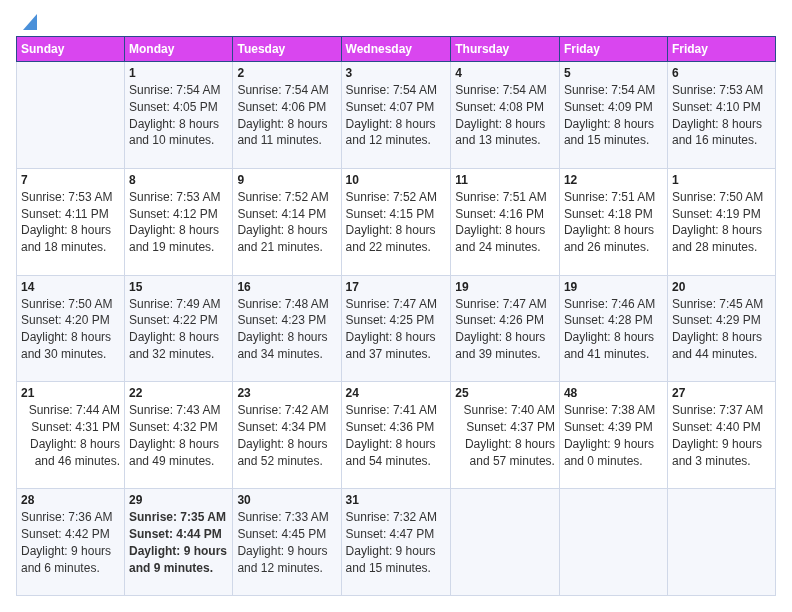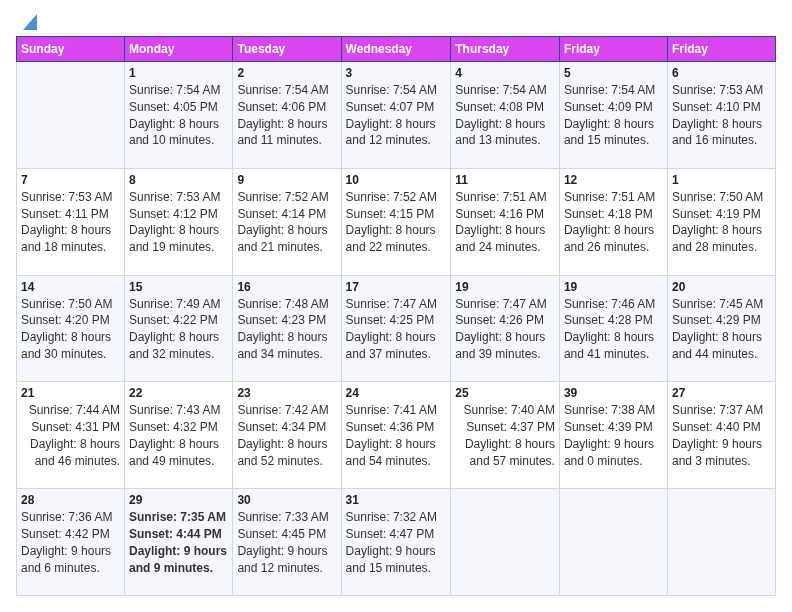--- a/index.html
+++ b/index.html
@@ -294,21 +294,21 @@
 and 54 minutes.</div>
           </td>
           <td>
             <span class="day-num">25</span>
             <div class="day-info" style="white-space: pre-line; text-align: right;">Sunrise: 7:40 AM
 Sunset: 4:37 PM
 Daylight: 8 hours
 and 57 minutes.</div>
           </td>
           <td>
-            <span class="day-num">39</span>
+            <span class="day-num">48</span>
             <div class="day-info" style="white-space: pre-line;">Sunrise: 7:38 AM
 Sunset: 4:39 PM
 Daylight: 9 hours
 and 0 minutes.</div>
           </td>
           <td>
             <span class="day-num">27</span>
             <div class="day-info" style="white-space: pre-line;">Sunrise: 7:37 AM
 Sunset: 4:40 PM
 Daylight: 9 hours

